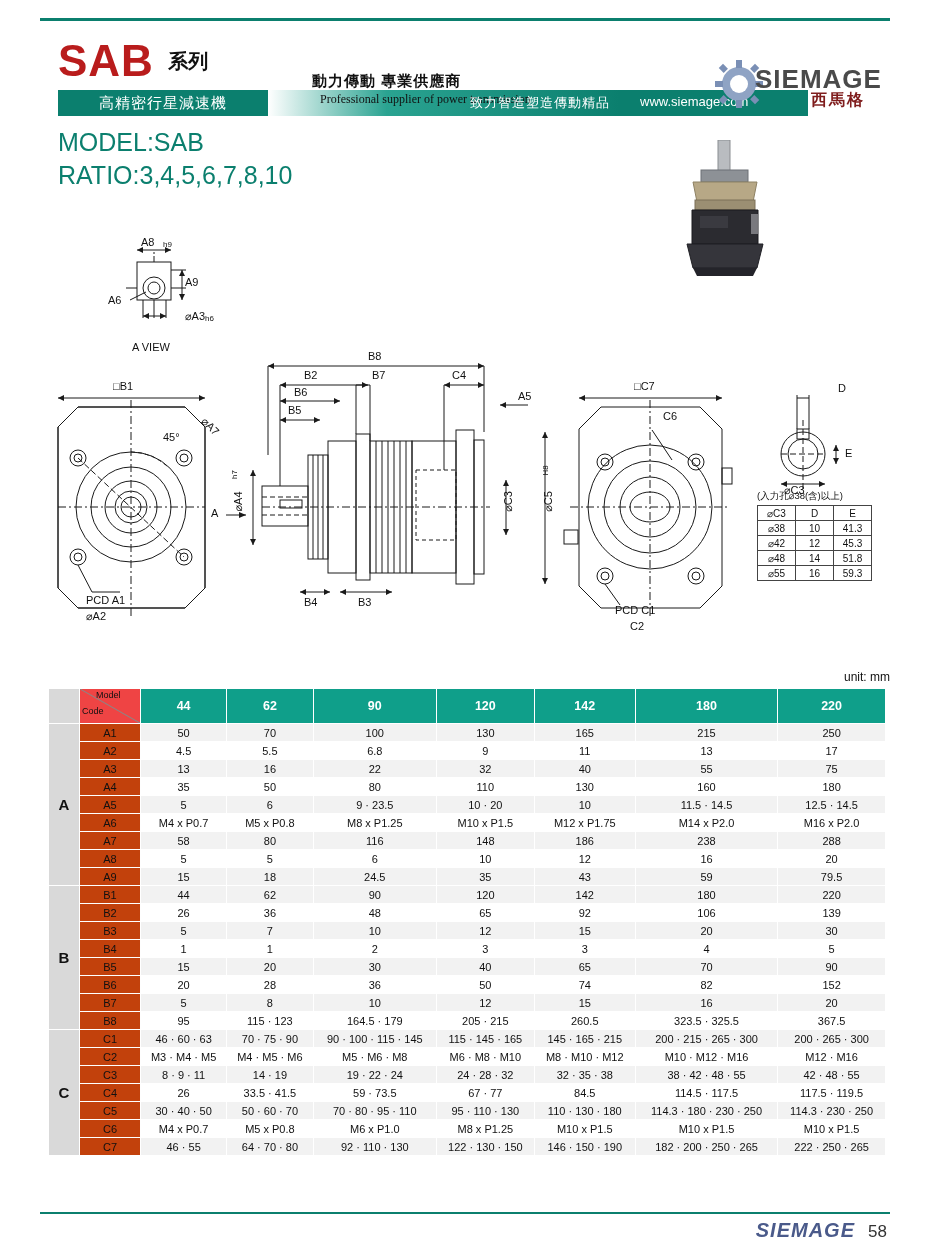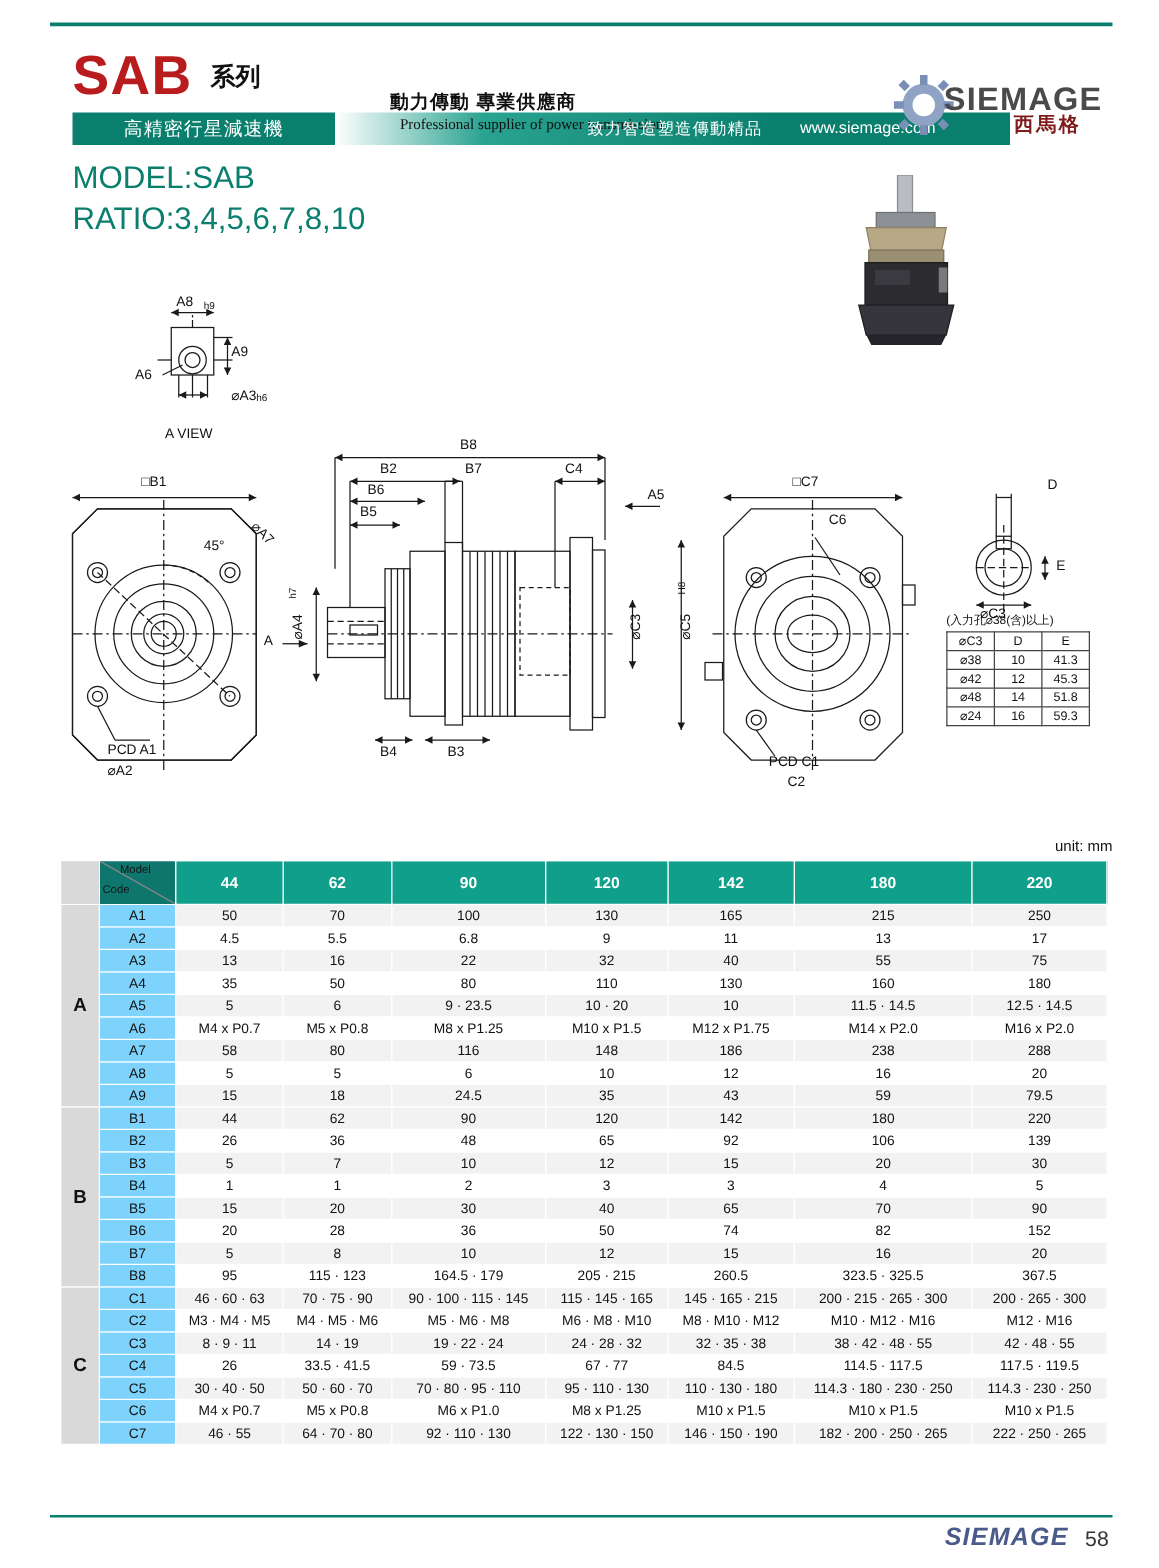--- a/index.html
+++ b/index.html
@@ -53,25 +53,25 @@
 
   
   .unit{position:absolute;right:37px;top:670px;font-size:12px;color:#111;}
 
   
   .main-wrap{position:absolute;left:48px;top:688px;width:838px;}
   table.main{border-collapse:collapse;width:838px;font-size:11px;}
   table.main td{border:1px solid #ffffff;text-align:center;height:17px;padding:0 2px;}
   .hd{background:#0f9f8a;color:#ffffff;font-weight:bold;height:34px !important;font-size:12.5px;}
   .grp{background:#d9d9d9;width:26px;font-size:15px;font-weight:bold;color:#111;}
-  .code{background:#7dd3fc;width:56px;font-size:11px;}
+  .code{background:#c2410c;width:56px;font-size:11px;}
   .odd{background:#f2f2f2;}
   .even{background:#ffffff;}
   .corner{background:#d9d9d9;border:1px solid #fff;position:relative;width:26px;}
-  .modelcell{background:#0f766e;width:56px;position:relative;height:34px;}
+  .modelcell{background:#ef4444;width:56px;position:relative;height:34px;}
   .modelcell .m{position:absolute;left:16px;top:1px;font-size:9px;}
   .modelcell .c{position:absolute;left:2px;top:17px;font-size:9px;}
   .modelcell .slash{position:absolute;left:0;top:0;width:100%;height:100%;}
 
   
   .foot-rule{position:absolute;left:40px;bottom:40px;width:850px;height:2px;background:#0b7f6e;}
   .foot-logo{position:absolute;right:72px;bottom:12px;font-size:20px;font-weight:bold;color:#4a5a8a;font-style:italic;letter-spacing:1px;}
   .foot-page{position:absolute;right:40px;bottom:12px;font-size:17px;color:#333;}
 </style>
 </head>
@@ -379,21 +379,21 @@
     <td>⌀42</td>
     <td>12</td>
     <td>45.3</td>
   </tr>
   <tr>
     <td>⌀48</td>
     <td>14</td>
     <td>51.8</td>
   </tr>
   <tr>
-    <td>⌀24</td>
+    <td>⌀55</td>
     <td>16</td>
     <td>59.3</td>
   </tr>
 </tbody>
   </table>
 
 <div class="unit">unit: mm</div>
 
 <div class="main-wrap">
   <table class="main">

